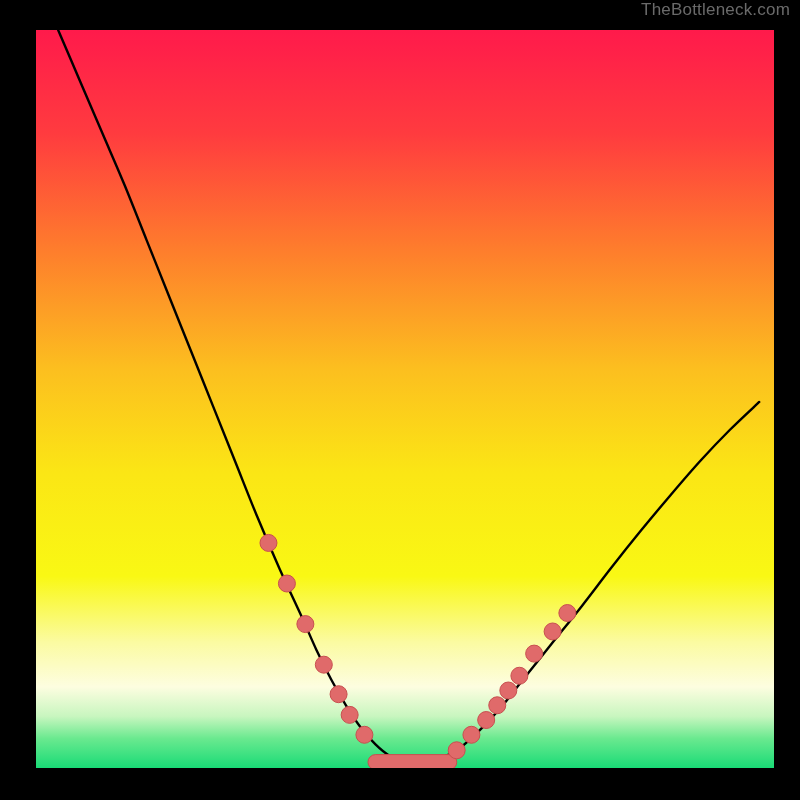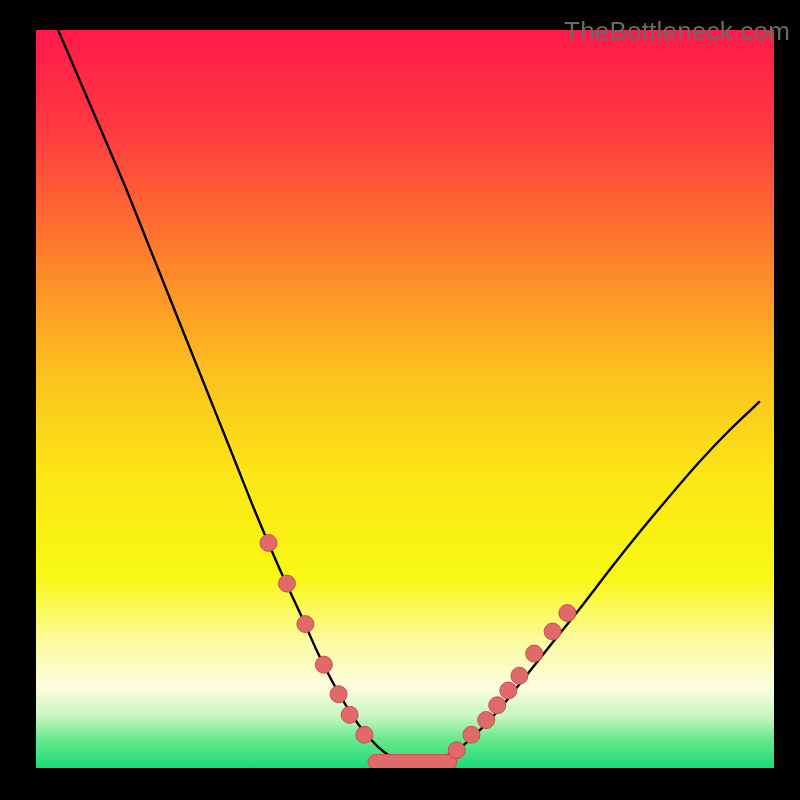--- a/index.html
+++ b/index.html
@@ -12,24 +12,24 @@
     font-family: Arial, Helvetica, sans-serif;
   }
   .frame {
     position: relative;
     width: 800px;
     height: 800px;
     background: #000;
   }
   .watermark {
     position: absolute;
-    top: 16px;
+    top: 0;
     right: 10px;
     color: #6a6a6a;
-    font-size: 26px;
+    font-size: 17px;
     font-weight: 500;
     letter-spacing: 0.2px;
     z-index: 5;
   }
   svg.plot {
     position: absolute;
     left: 0;
     top: 0;
     width: 800px;
     height: 800px;

